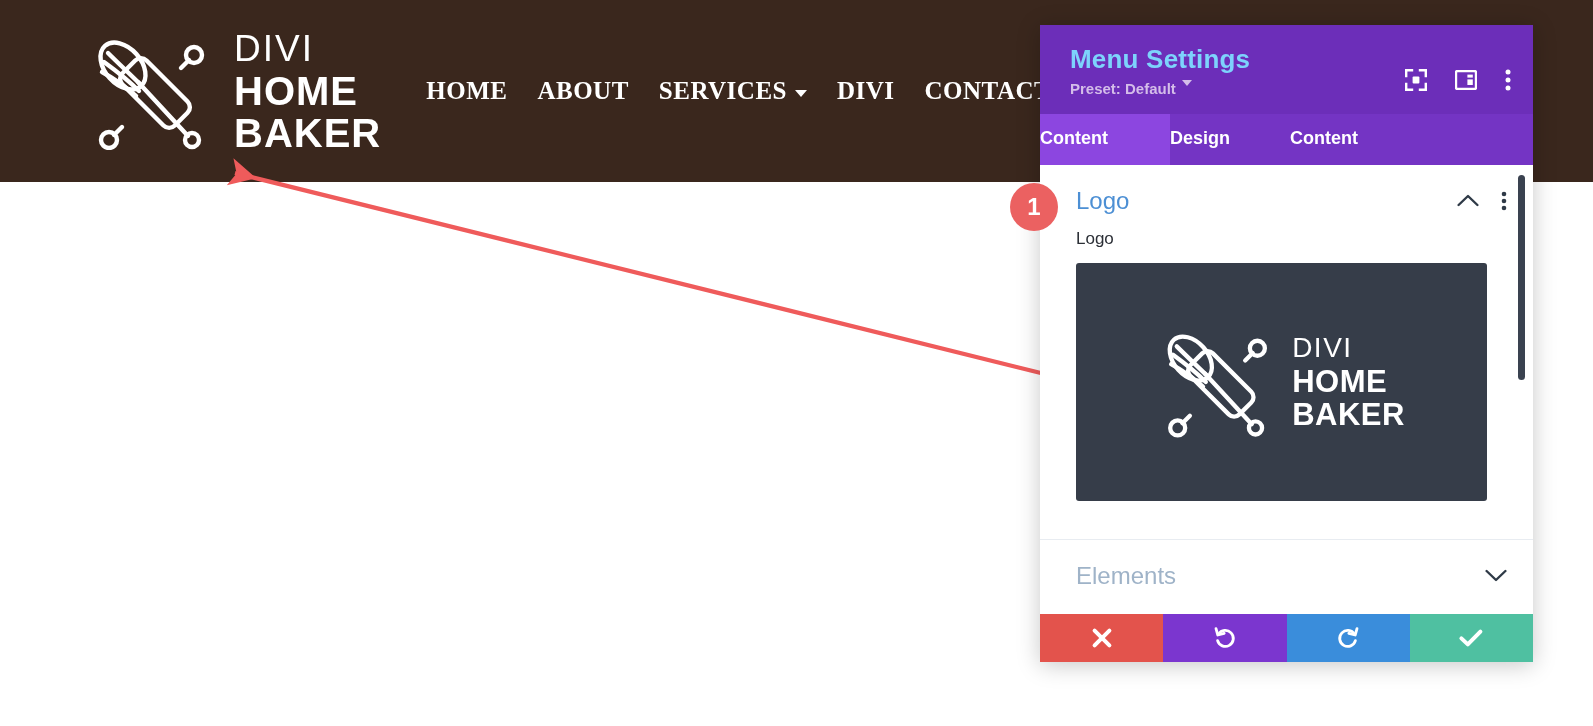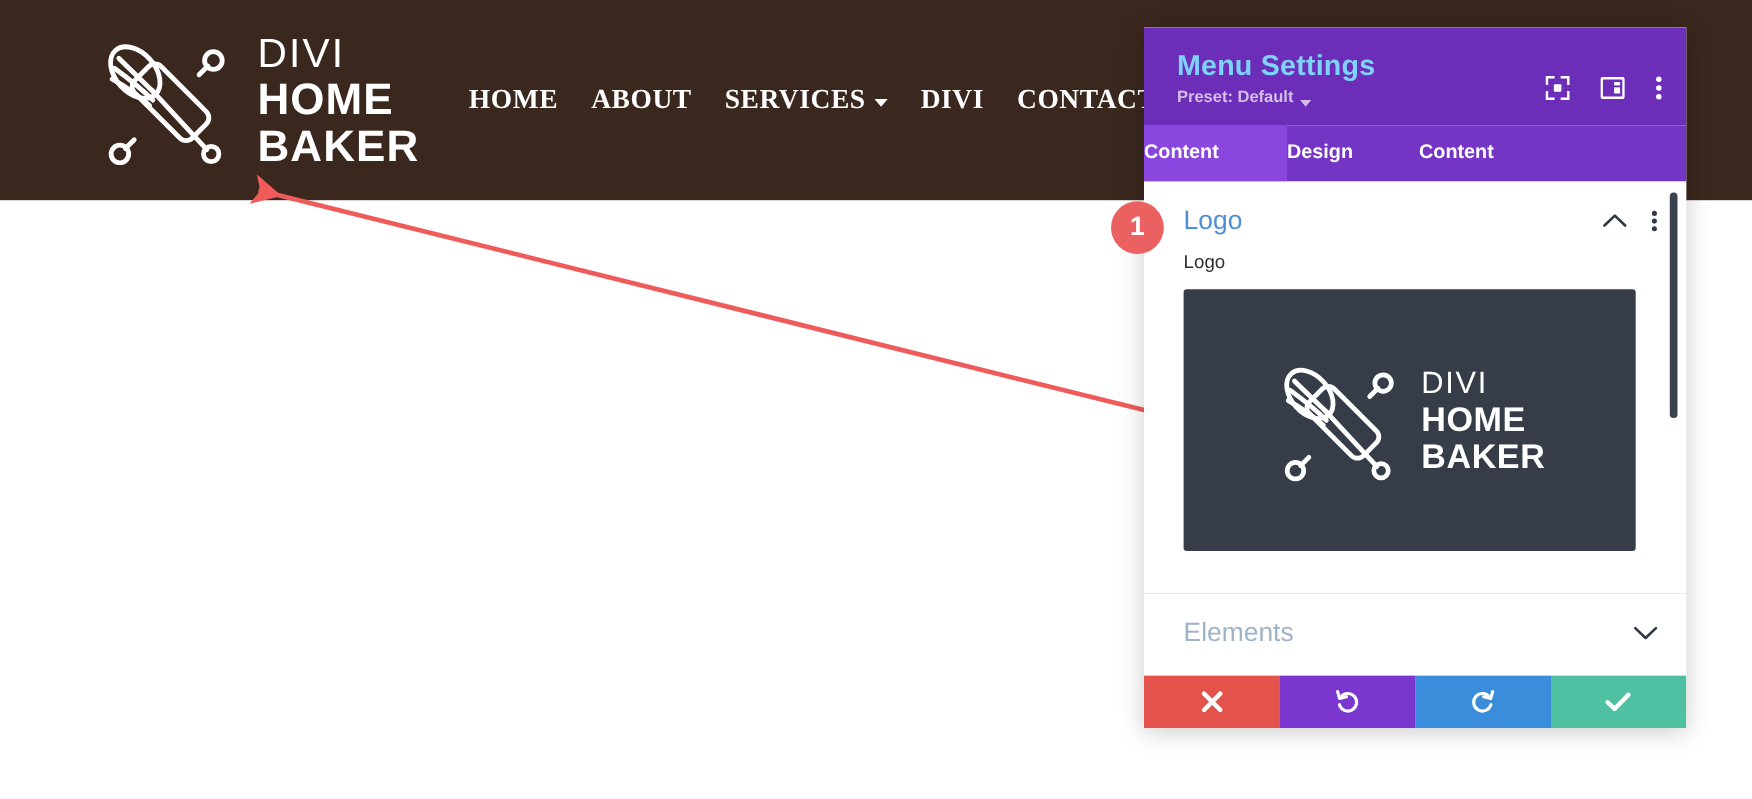--- a/index.html
+++ b/index.html
@@ -134,21 +134,21 @@
     line-height: 1.1;
   }
 
   .panel-preset {
     color: #d4bde9;
     font-size: 15px;
     font-weight: 700;
     margin-top: 6px;
     cursor: pointer;
     display: inline-flex;
-    align-items: flex-end;
+    align-items: flex-start;
     gap: 6px;
   }
   .preset-caret {
     width: 0; height: 0;
     border-left: 5px solid transparent;
     border-right: 5px solid transparent;
     border-top: 6px solid #d4bde9;
     display: inline-block;
   }
 

